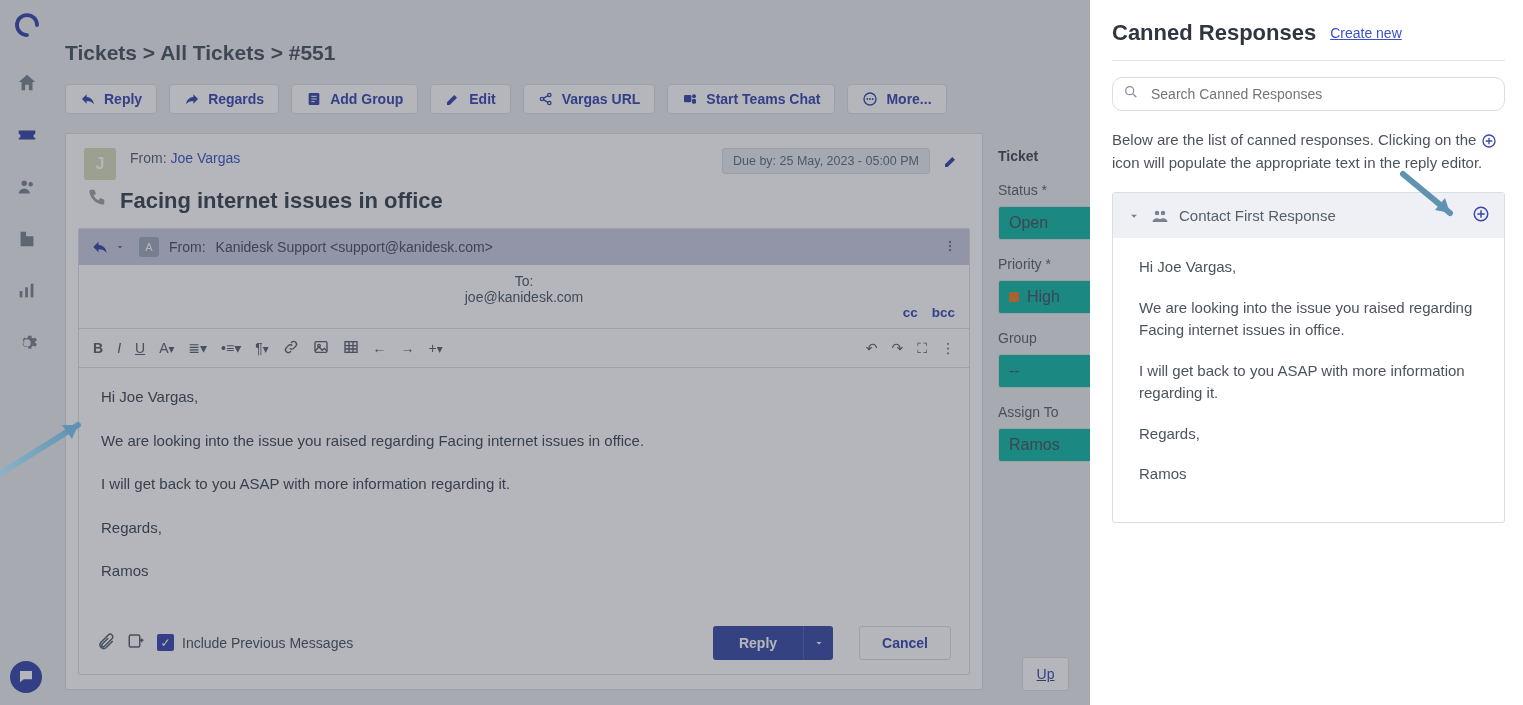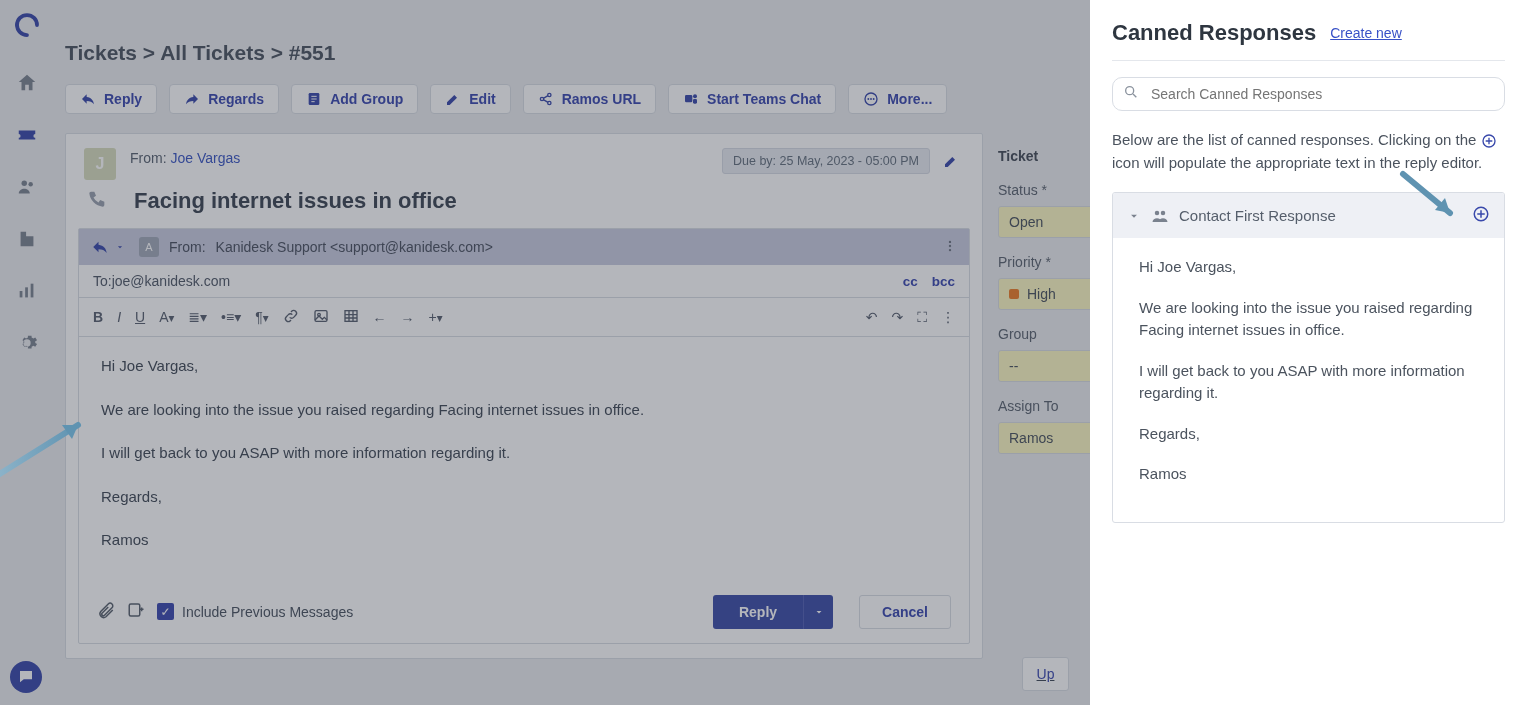--- a/index.html
+++ b/index.html
@@ -38,31 +38,31 @@
   
   
   .card{position:absolute;left:12px;right:540px;top:105px;border:1px solid var(--border);background:#fff;border-radius:2px;}
   .card .meta{display:flex;padding:14px 18px 4px 18px;gap:14px;align-items:flex-start;}
   .avatar{width:32px;height:32px;background:#D9DEBF;color:#fff;border-radius:3px;display:flex;align-items:center;justify-content:center;font-weight:700;}
   .meta-text{font-size:14px;color:var(--muted);line-height:1.5;}
   .meta-text a{color:#3B57C4;text-decoration:none;}
   .due{margin-left:auto;display:flex;gap:8px;align-items:center;}
   .due .pill{background:#E9ECF2;border:1px solid #D6DAE3;color:#64707E;font-size:12.5px;padding:5px 10px;border-radius:3px;}
   .due .edit{width:26px;height:26px;display:flex;align-items:center;justify-content:center;color:var(--blue);}
-  .subject{display:flex;align-items:flex-end;gap:28px;padding:4px 18px 14px 20px;}
+  .subject{display:flex;align-items:flex-start;gap:14px;padding:4px 18px 14px 20px;}
   .subject .call-ico{color:#9AA2AF;}
   .subject h2{margin:0;font-size:22px;font-weight:700;color:#3D4653;}
   
   
   .editor{margin:0 12px 14px 12px;border:1px solid var(--border);border-radius:2px;}
   .editor .from-row{display:flex;align-items:center;gap:10px;background:#C9CCE0;padding:8px 12px;font-size:14px;color:#4A5160;}
   .editor .from-row .reply-glyphs{color:var(--blue);display:flex;align-items:center;gap:6px;}
   .editor .from-row .tiny-av{width:20px;height:20px;border-radius:3px;background:#A1A9B9;color:#fff;font-size:11px;display:flex;align-items:center;justify-content:center;margin-left:4px;}
   .editor .from-row .kebab{margin-left:auto;color:#6C7480;}
-  .editor .to-row{display:flex;align-items:center;padding:8px 14px;font-size:14px;color:#505968;}
+  .editor .to-row{display:flex;align-items:center;padding:8px 14px;font-size:14px;color:#505968;flex-direction:column;}
   .editor .to-row .ccs{margin-left:auto;display:flex;gap:14px;color:var(--blue);font-weight:600;font-size:13.5px;}
   .editor .fmt{display:flex;align-items:center;gap:14px;padding:0 14px;height:40px;border-top:1px solid var(--border);border-bottom:1px solid var(--border);font-size:14px;color:#596170;}
   .editor .fmt .grp{display:flex;align-items:center;gap:14px;}
   .editor .fmt .grp.right{margin-left:auto;}
   .editor .fmt span{cursor:default;}
   .editor .body{padding:16px 22px;font-size:15px;color:#414A57;min-height:240px;line-height:1.7;}
   .editor .body p{margin:0 0 18px 0;}
   .editor .foot{display:flex;align-items:center;gap:12px;padding:8px 18px 14px 18px;}
   .editor .foot .lab{display:flex;align-items:center;gap:8px;font-size:14px;color:#4B5461;}
   .editor .foot .ck{width:17px;height:17px;background:var(--blue);border-radius:2px;display:flex;align-items:center;justify-content:center;color:#fff;font-size:12px;}
@@ -71,21 +71,21 @@
   .reply-btn{display:flex;align-items:stretch;}
   .reply-btn .main-b{background:#3C4DA8;color:#fff;border:none;padding:9px 26px;font-size:14px;font-weight:600;border-radius:3px 0 0 3px;}
   .reply-btn .drop{background:#3C4DA8;border-left:1px solid #5362B5;border-radius:0 3px 3px 0;color:#fff;width:30px;display:flex;align-items:center;justify-content:center;}
   .cancel-btn{border:1px solid var(--border);background:#fff;color:var(--blue);border-radius:3px;padding:8px 22px;font-size:14px;font-weight:600;margin-left:14px;}
   
   
   .fields{position:absolute;right:430px;top:120px;width:95px;font-size:14px;color:#5B6470;}
   .fields .ttl{font-weight:600;margin-bottom:18px;color:#444C58;}
   .fields .lab{font-size:14px;color:#5B6470;margin-bottom:8px;}
   .fields .req::after{content:" *";}
-  .fields .val{background:#fef9c3;border:1px solid var(--border);border-radius:3px;padding:7px 10px;margin-bottom:16px;font-size:14px;color:#4A535F;display:flex;align-items:center;gap:8px;}
+  .fields .val{background:#14b8a6;border:1px solid var(--border);border-radius:3px;padding:7px 10px;margin-bottom:16px;font-size:16px;color:#4A535F;display:flex;align-items:center;gap:8px;}
   .pri-dot{width:10px;height:10px;background:#EE7E28;border-radius:2px;}
   .update-strip{position:absolute;right:430px;bottom:14px;width:95px;display:flex;justify-content:center;text-decoration:underline;}
   .update-btn{border:1px solid var(--border);background:#fff;color:var(--blue);border-radius:3px;padding:8px 14px;font-size:14px;}
   
   
   .dimmer{position:absolute;left:0;top:0;width:1090px;height:705px;background:rgba(40,45,60,0.35);}
   .panel{position:absolute;right:0;top:0;width:433px;height:705px;background:#fff;padding:20px 18px 20px 22px;}
   .panel h2{margin:0;font-size:22px;font-weight:700;color:#2E3640;}
   .panel-head{display:flex;align-items:center;gap:14px;border-bottom:1px solid #E4E7EC;padding-bottom:14px;}
   .panel-head a{color:#3851C7;font-size:14px;text-decoration:underline;}
@@ -184,21 +184,21 @@
         </svg>
         <span>Edit</span>
       </div>
     <div class="tb-btn">
         <svg viewBox="0 0 24 24" fill="none" stroke="#3949AB" stroke-width="2">
           <circle cx="6" cy="12" r="2.5"></circle>
           <circle cx="17" cy="6" r="2.5"></circle>
           <circle cx="17" cy="18" r="2.5"></circle>
           <path d="M8 11l7-4M8 13l7 4"></path>
         </svg>
-        <span>Ramos URL</span>
+        <span>Vargas URL</span>
       </div>
     <div class="tb-btn">
         <svg viewBox="0 0 24 24" fill="#3949AB">
           <rect x="3" y="6" width="11" height="11" rx="2"></rect>
           <circle cx="18" cy="8" r="3"></circle>
           <rect x="15" y="12" width="6" height="7" rx="2"></rect>
         </svg>
         <span>Start Teams Chat</span>
       </div>
     <div class="tb-btn">

